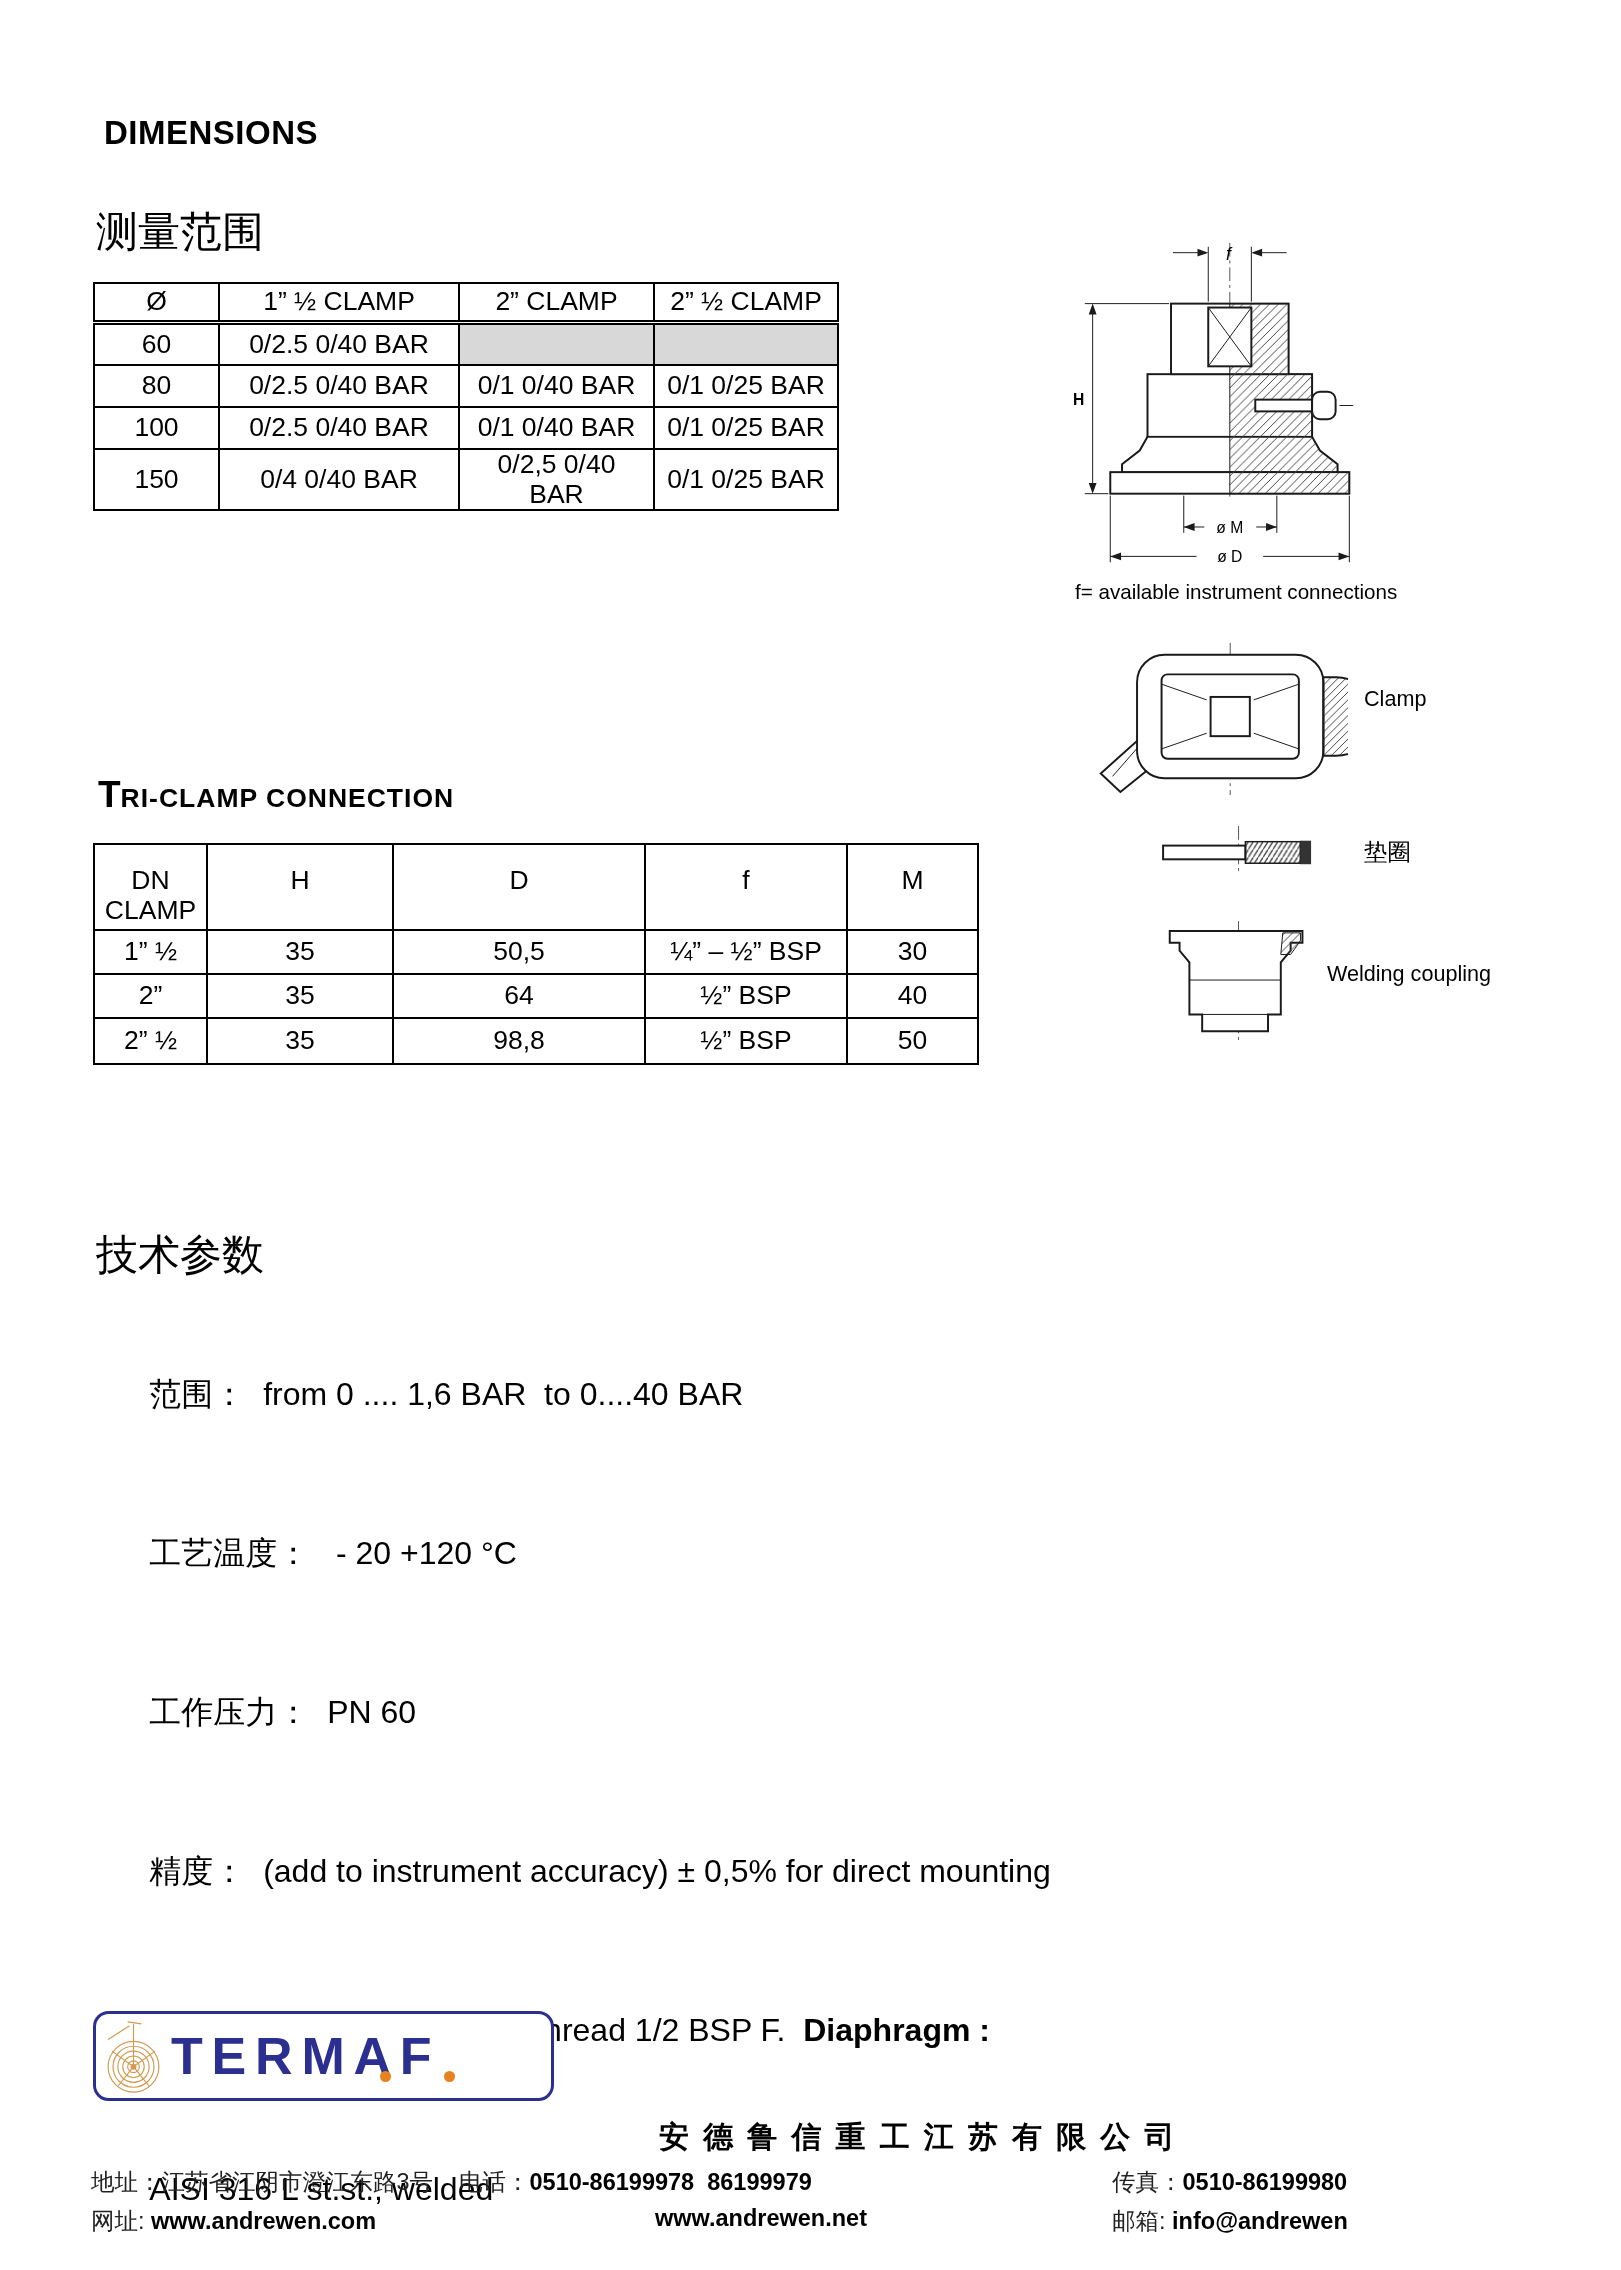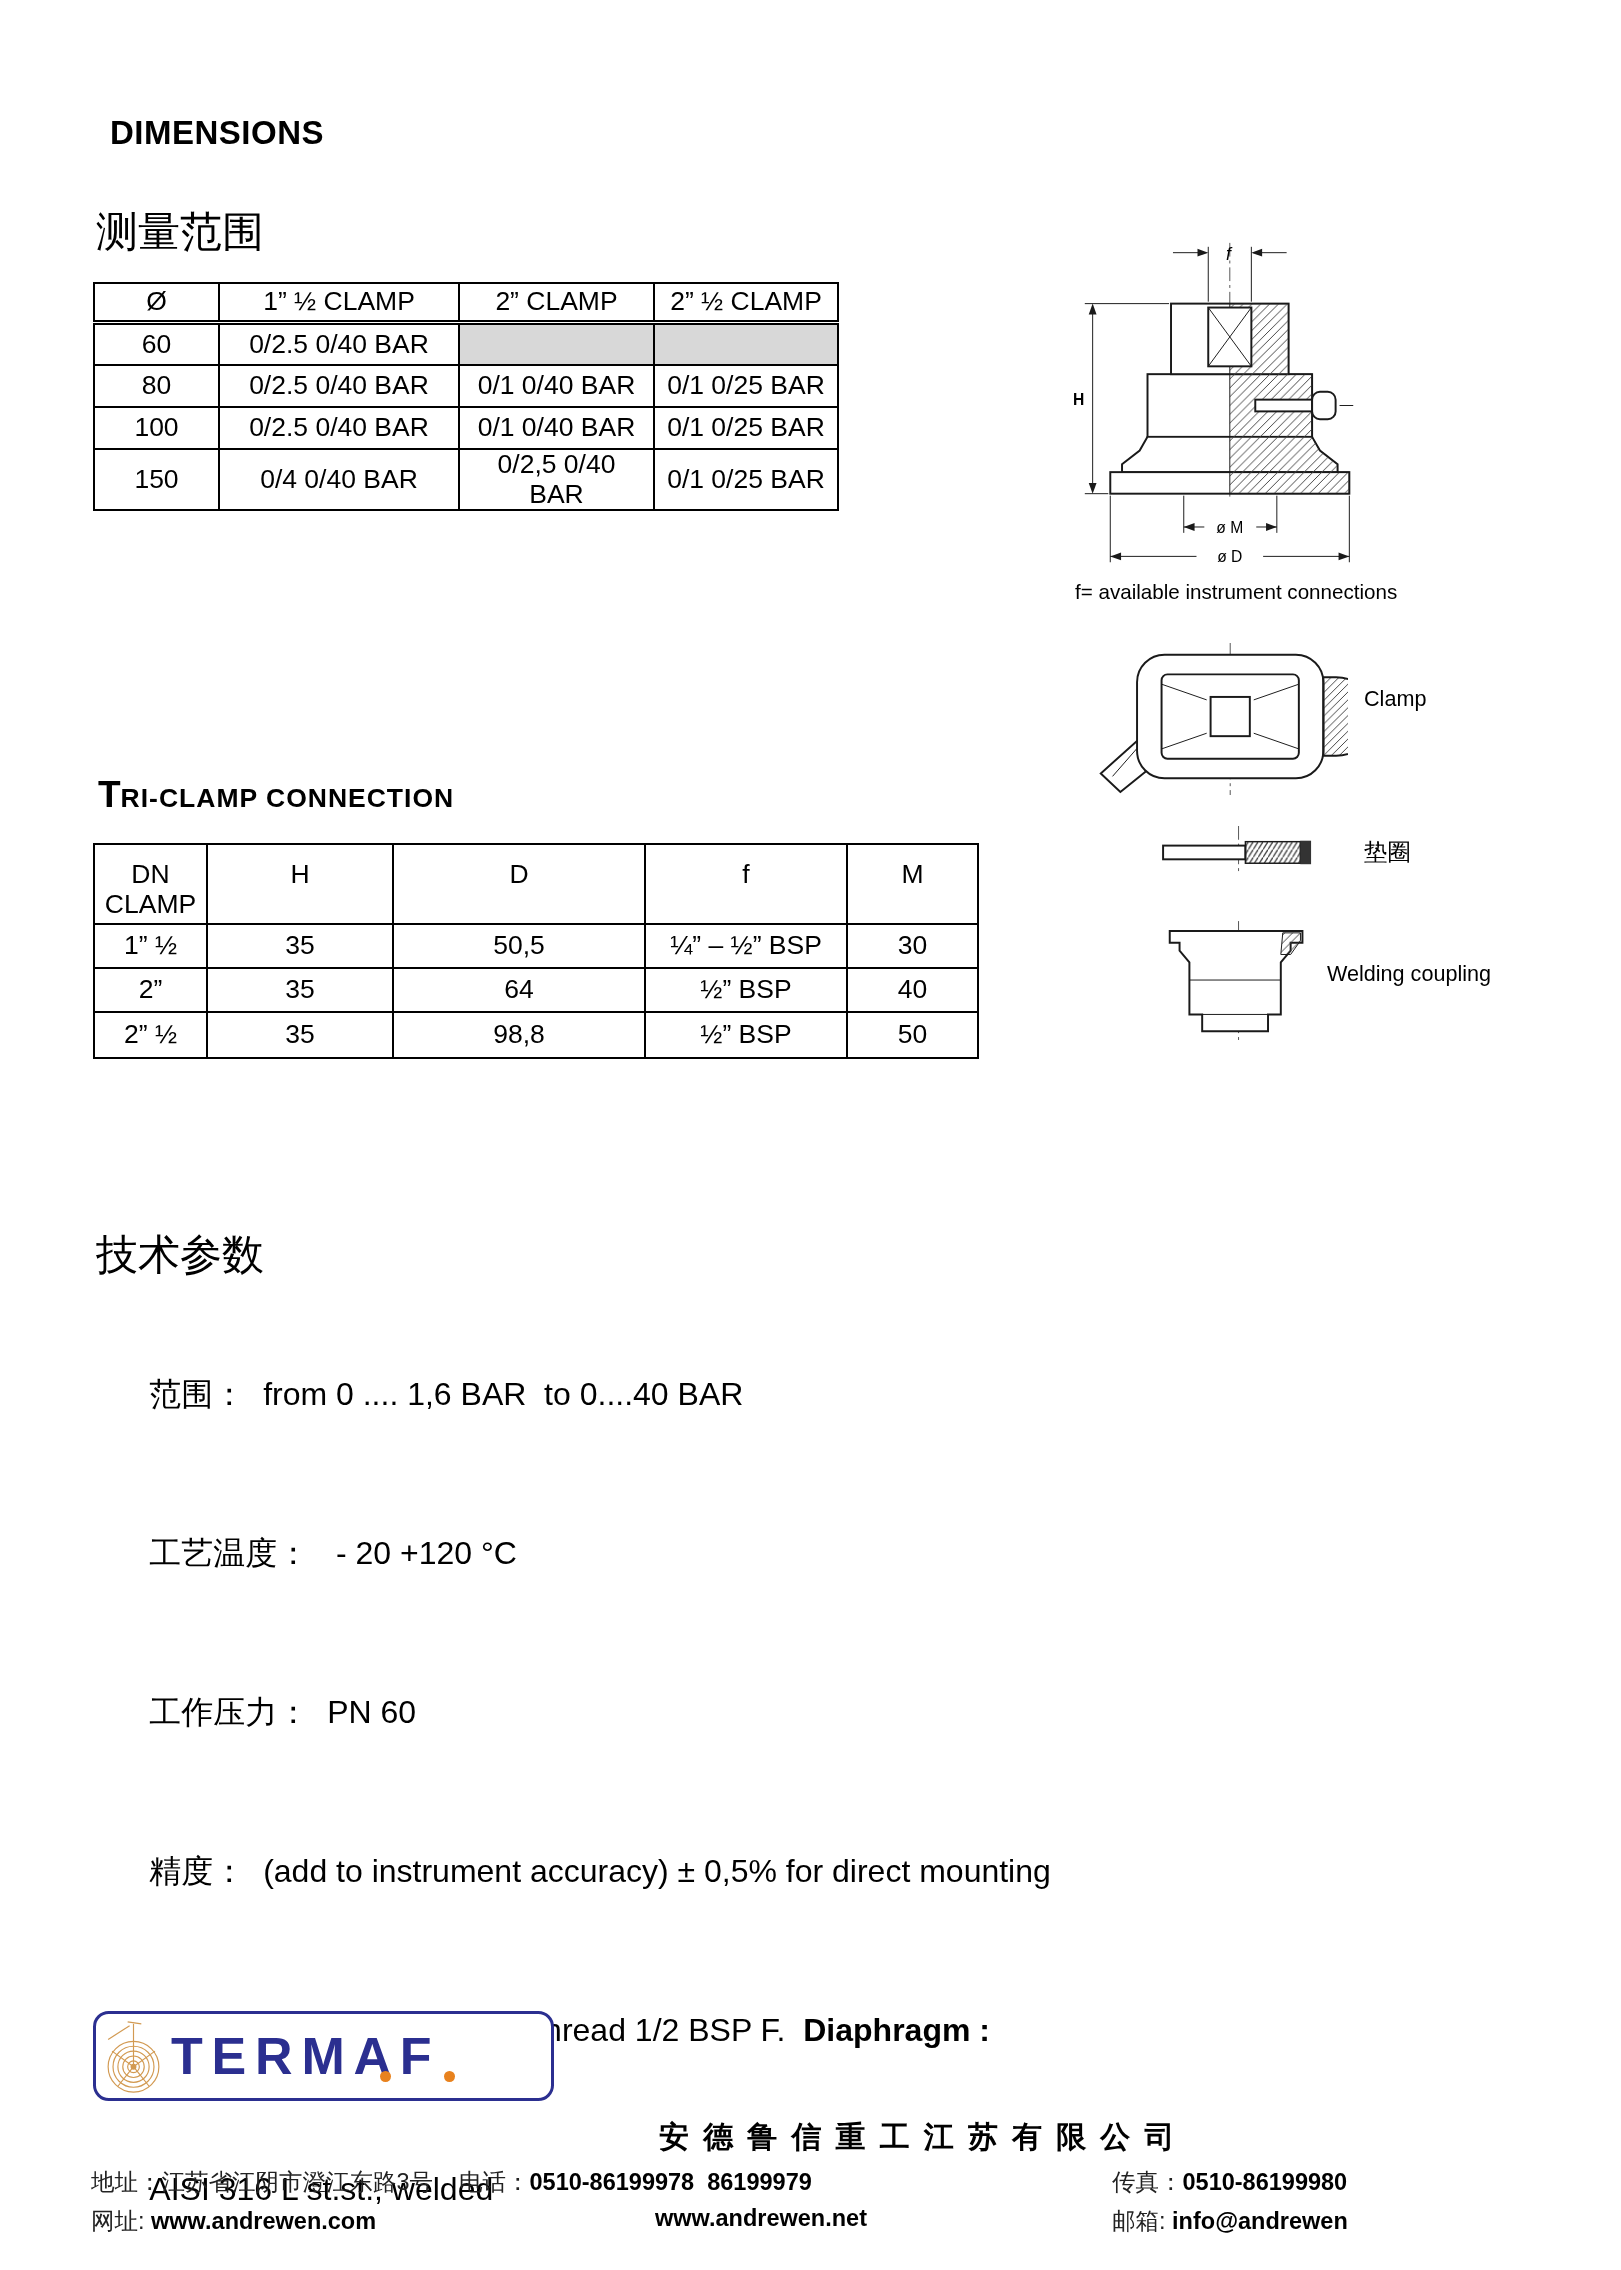--- a/index.html
+++ b/index.html
@@ -17,21 +17,21 @@
   
   table.sheet{border-collapse:collapse;table-layout:fixed;background:#fff;}
   table.sheet th, table.sheet td{
       border:2px solid #000;text-align:center;vertical-align:middle;
       font-size:26.5px;padding:0 3.9px;white-space:pre-line;line-height:1.12;color:#000;}
   table.sheet{border:2.9px solid #000;}
   #mtable th{border-bottom:5.9px double #000;font-weight:normal;height:36px;}
   #mtable .r1 td{height:39px;} #mtable .r2 td{height:40px;}
   #mtable .r3 td{height:40px;} #mtable .r4 td{height:52px;border-radius:15px;}
   td.gray{background:#d8d8d8;}
-  #ttable th{font-weight:normal;height:63px;vertical-align:top;padding-top:15px;}
+  #ttable th{font-weight:normal;height:63px;vertical-align:top;padding-top:21px;}
   #ttable .r1 td{height:42px;} #ttable .r2 td{height:42px;} #ttable .r3 td{height:44px;}
 
   
   .figlabel{font-size:21.6px;color:#000;}
   .figlabel-cjk{font-size:23.5px;color:#000;font-family:"Liberation Serif", serif;}
   .caption{font-size:20.6px;color:#000;}
   svg .fillw{stroke:#1a1a1a;stroke-width:2;fill:#ffffff;}
   svg .thin{stroke:#1a1a1a;stroke-width:1;fill:none;}
   svg .cdash{stroke:#555;stroke-width:1;fill:none;stroke-dasharray:14 4 3 4;}
   svg .arr{fill:#1a1a1a;stroke:none;}
@@ -49,21 +49,21 @@
   
   .company{font-size:30px;font-weight:bold;letter-spacing:2.9px;color:#000;}
   .f-label{font-size:23.5px;color:#222;white-space:pre-wrap;}
   .f-val{font-size:23.5px;font-weight:bold;color:#000;white-space:pre-wrap;}
 </style>
 </head>
 <body>
 
 <div class="page">
 
-  <div class="abs h-dimensions" style="left:110px;top:114px;">DIMENSIONS</div>
+  <div class="abs h-dimensions" style="left:104px;top:114px;">DIMENSIONS</div>
   <div class="abs h-cjk" style="left:96px;top:204px;">测量范围</div>
 
   <table class="sheet abs" id="mtable" style="left:93px;top:282px;width:745px;">
     <colgroup>
         <col style="width:125px">
         <col style="width:240px">
         <col style="width:195px">
         <col style="width:184px">
       </colgroup>
     <tbody>

